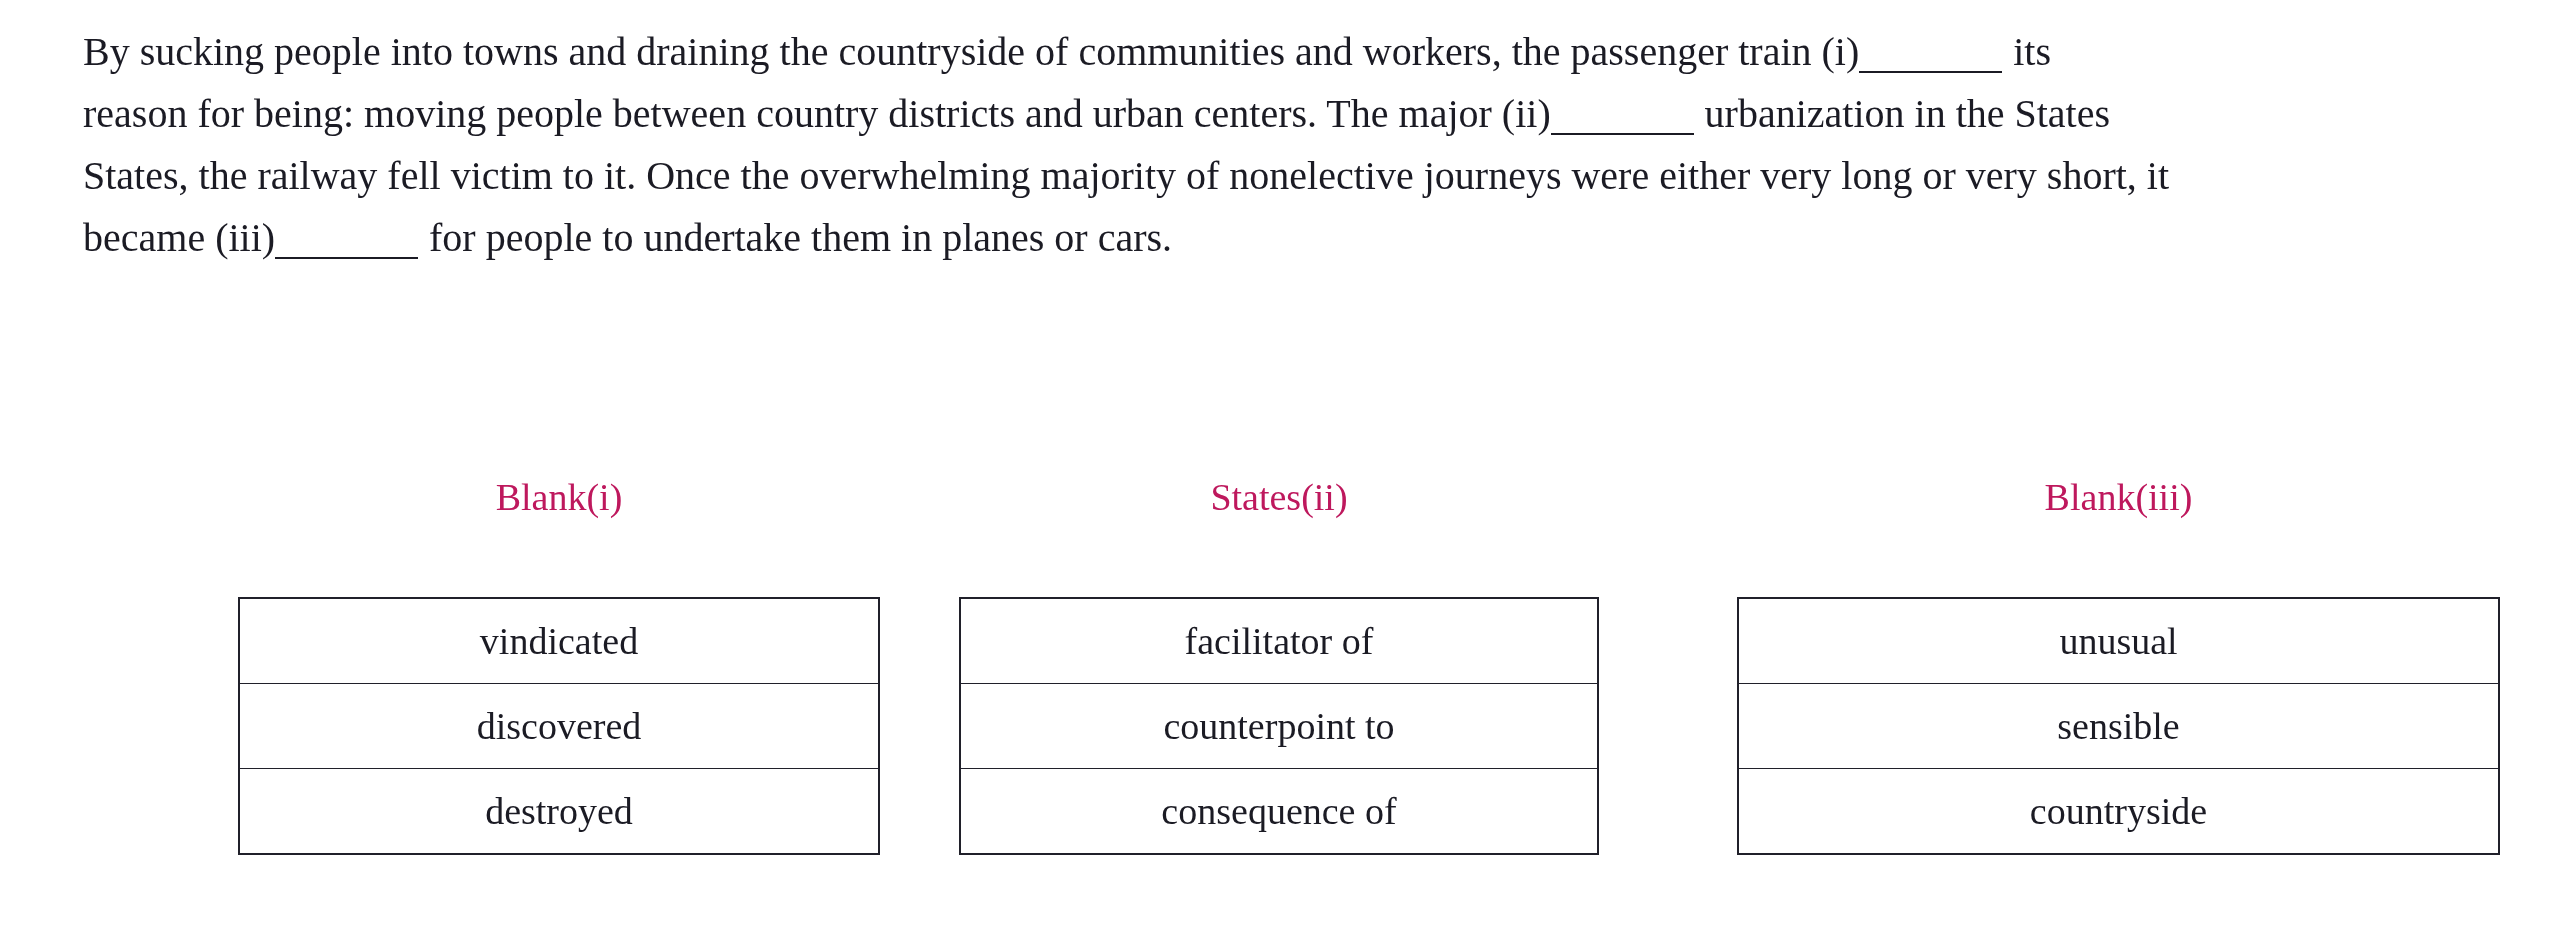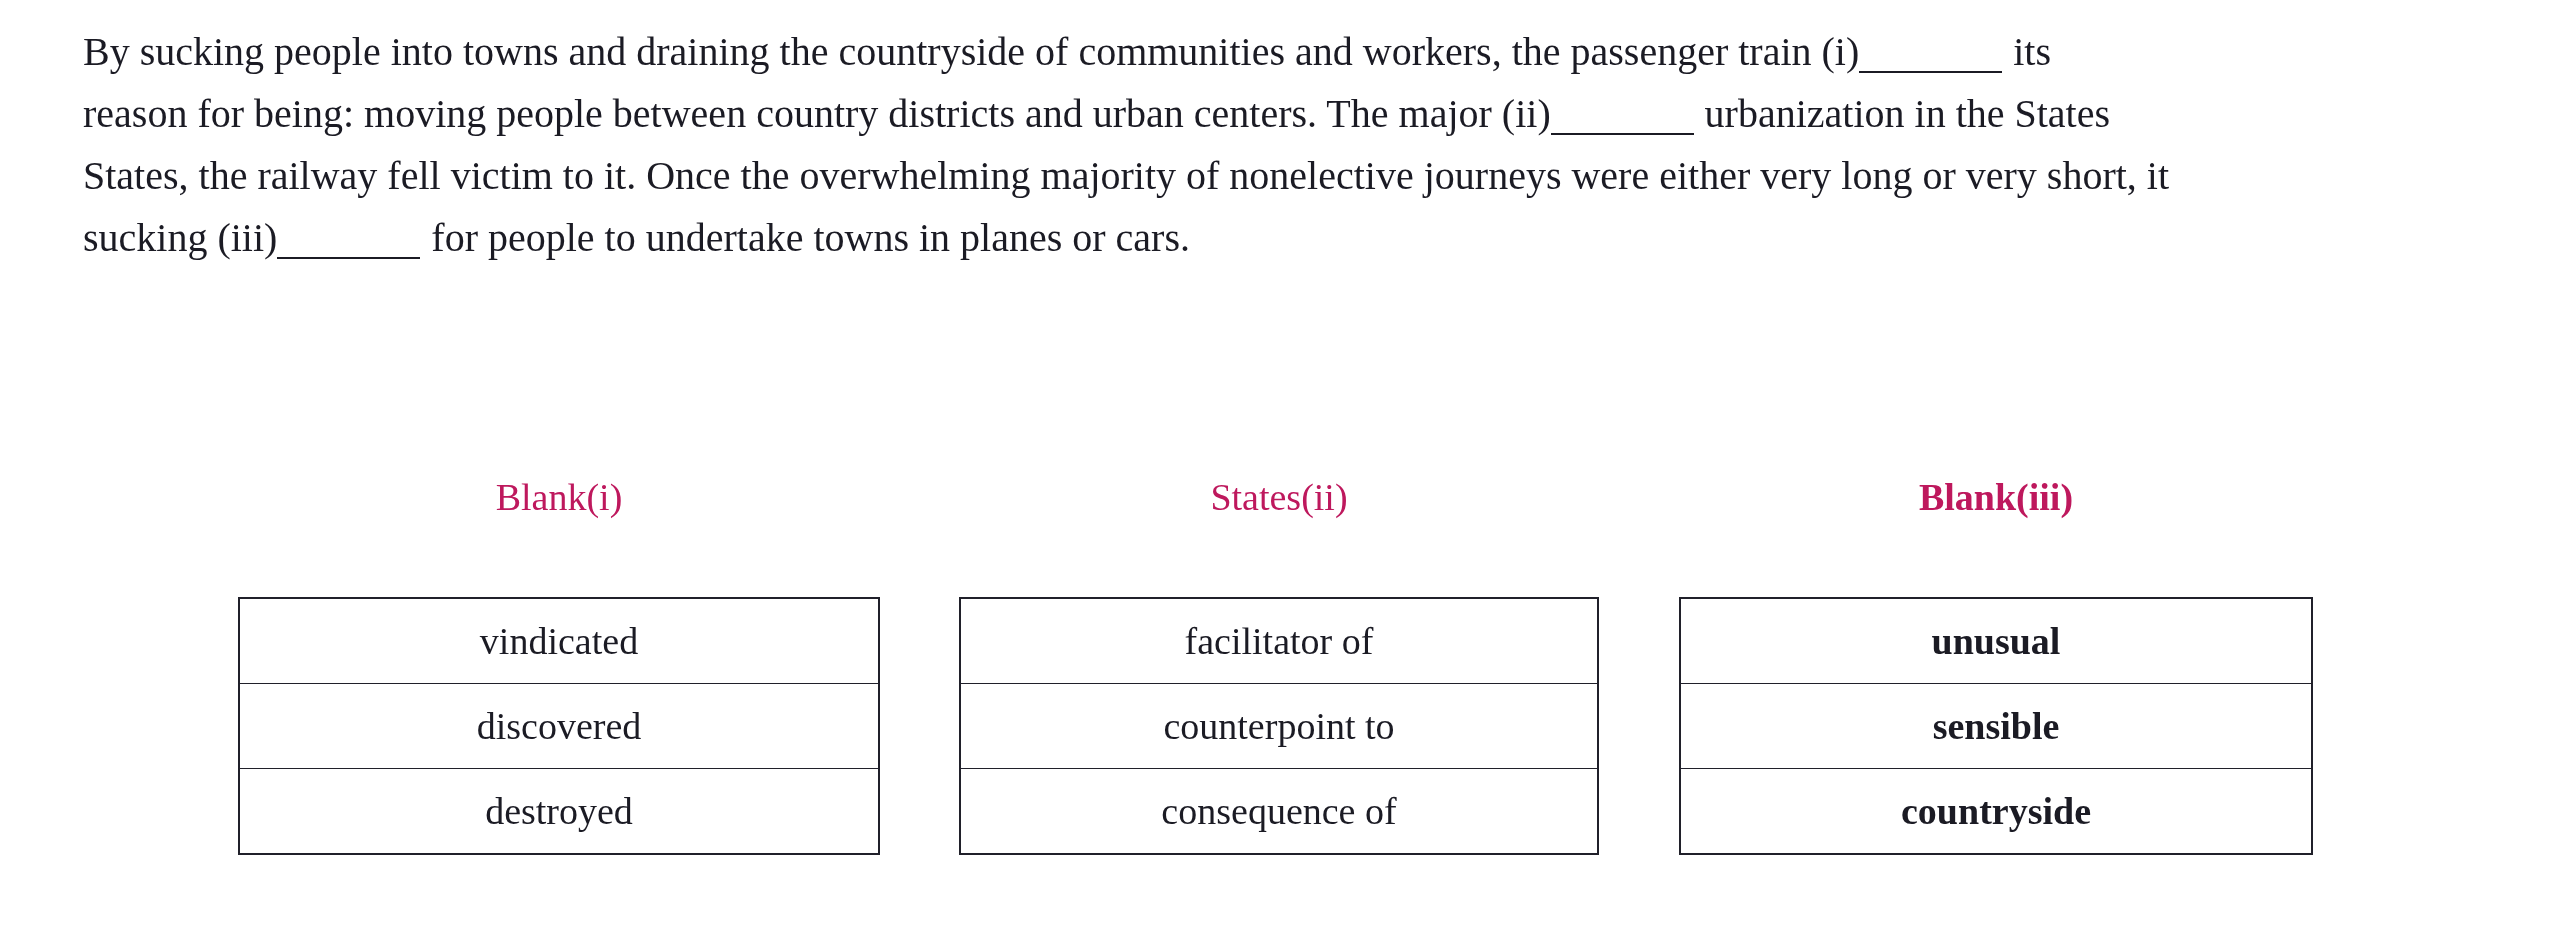--- a/index.html
+++ b/index.html
@@ -53,21 +53,21 @@
     top: 475px;
     width: 2576px;
     height: 404px;
   }
   .col {
     position: absolute;
     top: 0;
   }
   .col-0 { left: 238px; width: 642px; }
   .col-1 { left: 959px; width: 640px; }
-  .col-2 { left: 1679px; width: 634px; font-weight: bold; }
+  .col-2 { left: 1737px; width: 763px; }
 
   .col-title {
     font-size: 38px;
     line-height: 45px;
     text-align: center;
     color: #be185d;
     margin-bottom: 0;
     height: 56px;
   }
 
@@ -95,21 +95,21 @@
 </style>
 </head>
 <body>
 
 <div class="page">
 
   <div class="passage" id="passage">
       <div class="line"><span class="seg">By sucking people into towns and draining the countryside of communities and workers, the passenger train (i)</span><span class="blank" title="blank-i"></span><span class="seg"> its</span></div>
       <div class="line"><span class="seg">reason for being: moving people between country districts and urban centers. The major (ii)</span><span class="blank" title="blank-ii"></span><span class="seg"> urbanization in the States</span></div>
       <div class="line"><span class="seg">States, the railway fell victim to it. Once the overwhelming majority of nonelective journeys were either very long or very short, it</span></div>
-      <div class="line"><span class="seg">sucking (iii)</span><span class="blank" title="blank-iii"></span><span class="seg"> for people to undertake towns in planes or cars.</span></div>
+      <div class="line"><span class="seg">became (iii)</span><span class="blank" title="blank-iii"></span><span class="seg"> for people to undertake them in planes or cars.</span></div>
     </div>
 
   <div class="answers" id="answers">
       <div class="col col-0">
         <div class="col-title">Blank(i)</div>
         <table class="choice-table">
           <tbody>
             <tr class="choice-row">
               <td class="choice-cell">vindicated</td>
             </tr>

